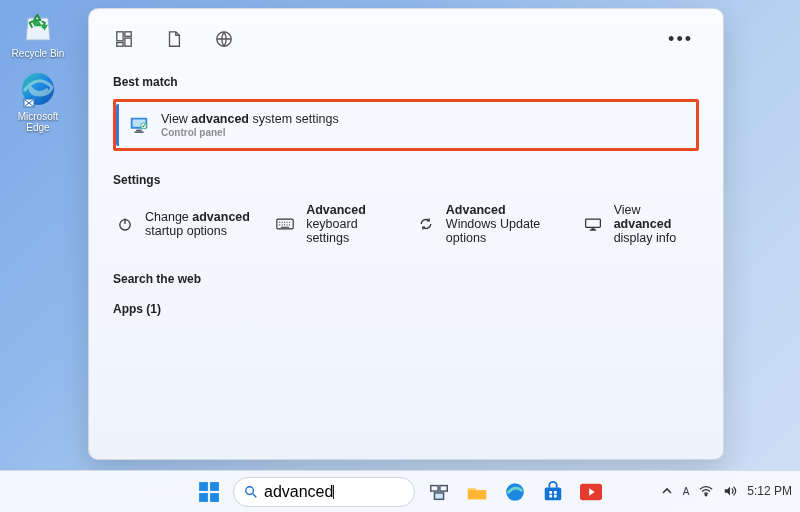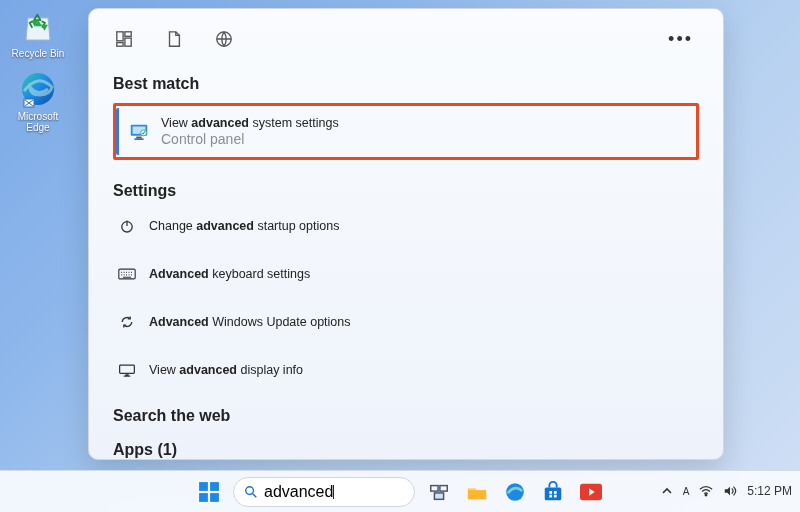--- a/index.html
+++ b/index.html
@@ -20,29 +20,29 @@
     position: absolute; left: 88px; top: 8px; width: 636px; height: 452px;
     background: linear-gradient(180deg,#f9fbfe 0%,#eef3fb 100%);
     border-radius: 10px; border: 1px solid #d0d6e2; box-shadow: 0 12px 30px rgba(0,0,0,.15);
     padding: 12px 24px 0 24px;
   }
   .fly-top { display:flex; align-items:center; justify-content:space-between; height:36px; }
   .filters { display:flex; gap:28px; align-items:center; color:#555; }
   .filters .fi { width:22px; height:22px; display:flex; align-items:center; justify-content:center; cursor:pointer; }
   .more { font-size:18px; letter-spacing:2px; color:#333; cursor:pointer; padding:0 6px; }
 
-  .section-title { font-size:16px; font-weight:600; color:#222; margin-top:18px; }
+  .section-title { font-size:12px; font-weight:600; color:#222; margin-top:18px; }
 
   .bestbox { margin-top:10px; border:3px solid #e74a24; border-radius:2px; padding:2px 0 2px 0; }
   .bestrow { display:flex; align-items:center; gap:10px; background:#f6fafe; border-left:3px solid #3a78d8; padding:8px 16px 8px 8px; border-radius:2px; }
   .bestrow .bicon { width:24px; height:24px; display:flex; align-items:center; justify-content:center; }
   .bestrow .tx .line1 { font-size:12.5px; color:#222; }
-  .bestrow .tx .line2 { font-size:14px; color:#8a8f97; margin-top:1px; }
-
-  .list { margin-top:8px; display:flex; flex-direction:column; gap:12px; }
+  .bestrow .tx .line2 { font-size:10px; color:#8a8f97; margin-top:1px;font-weight:bold; }
+
+  .list { margin-top:8px; display:flex; flex-direction:row; gap:18px; }
   .row { display:flex; align-items:center; gap:12px; padding:8px 4px; font-size:12.5px; color:#222; border-radius:4px; cursor:pointer; }
   .row .ric { width:20px; height:20px; display:flex; align-items:center; justify-content:center; color:#444; }
   .row .sub { color:#8c9097; }
 
   
   .taskbar { position:absolute; left:0; right:0; bottom:0; height:42px; background:rgba(247,250,254,.95); border-top:1px solid #d4dbe6; display:flex; align-items:center; }
   .tb-center { position:absolute; left:50%; transform:translateX(-50%); display:flex; align-items:center; gap:10px; }
   .tb-btn { width:28px; height:28px; display:flex; align-items:center; justify-content:center; border-radius:4px; cursor:pointer; }
   .searchbox { width:182px; height:30px; background:#fff; border:1px solid #cfd6e2; border-radius:16px; display:flex; align-items:center; gap:6px; padding:0 10px; }
   .caret { display:inline-block; width:1px; height:14px; background:#222; }

